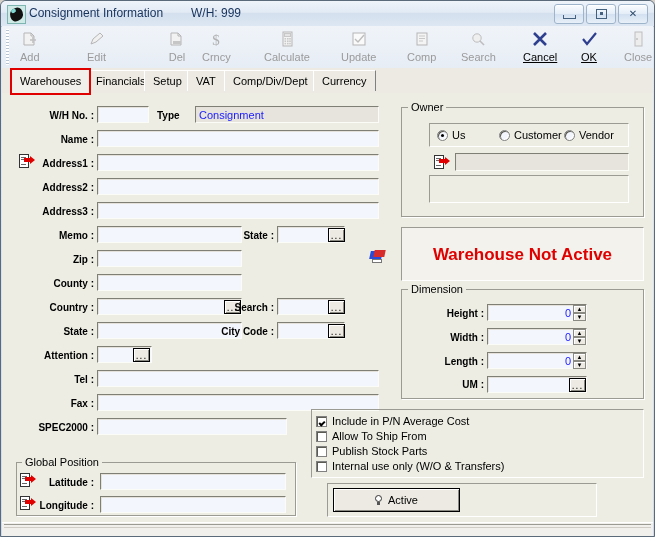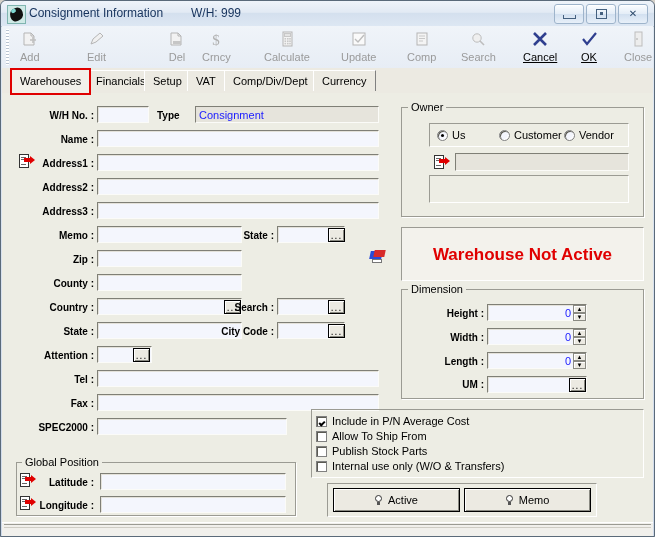--- a/index.html
+++ b/index.html
@@ -569,27 +569,20 @@
     </div>
 
     <div class="sunken" style="left:325px;top:390px;width:270px;height:34px;"></div>
     <div class="pbtn" style="left:331px;top:395px;width:127px;height:24px;">
       <span class="bulb">
           <span class="b"></span>
           <span class="s"></span>
         </span>
       <span>Active</span>
     </div>
-    <div class="pbtn" style="left:462px;top:395px;width:127px;height:24px;">
-      <span class="bulb">
-          <span class="b"></span>
-          <span class="s"></span>
-        </span>
-      <span>Memo</span>
-    </div>
 
   </div>
 
   <div id="statusbar">
     <div class="l1"></div>
       <div class="l2"></div>
   </div>
 
 </div>
 

